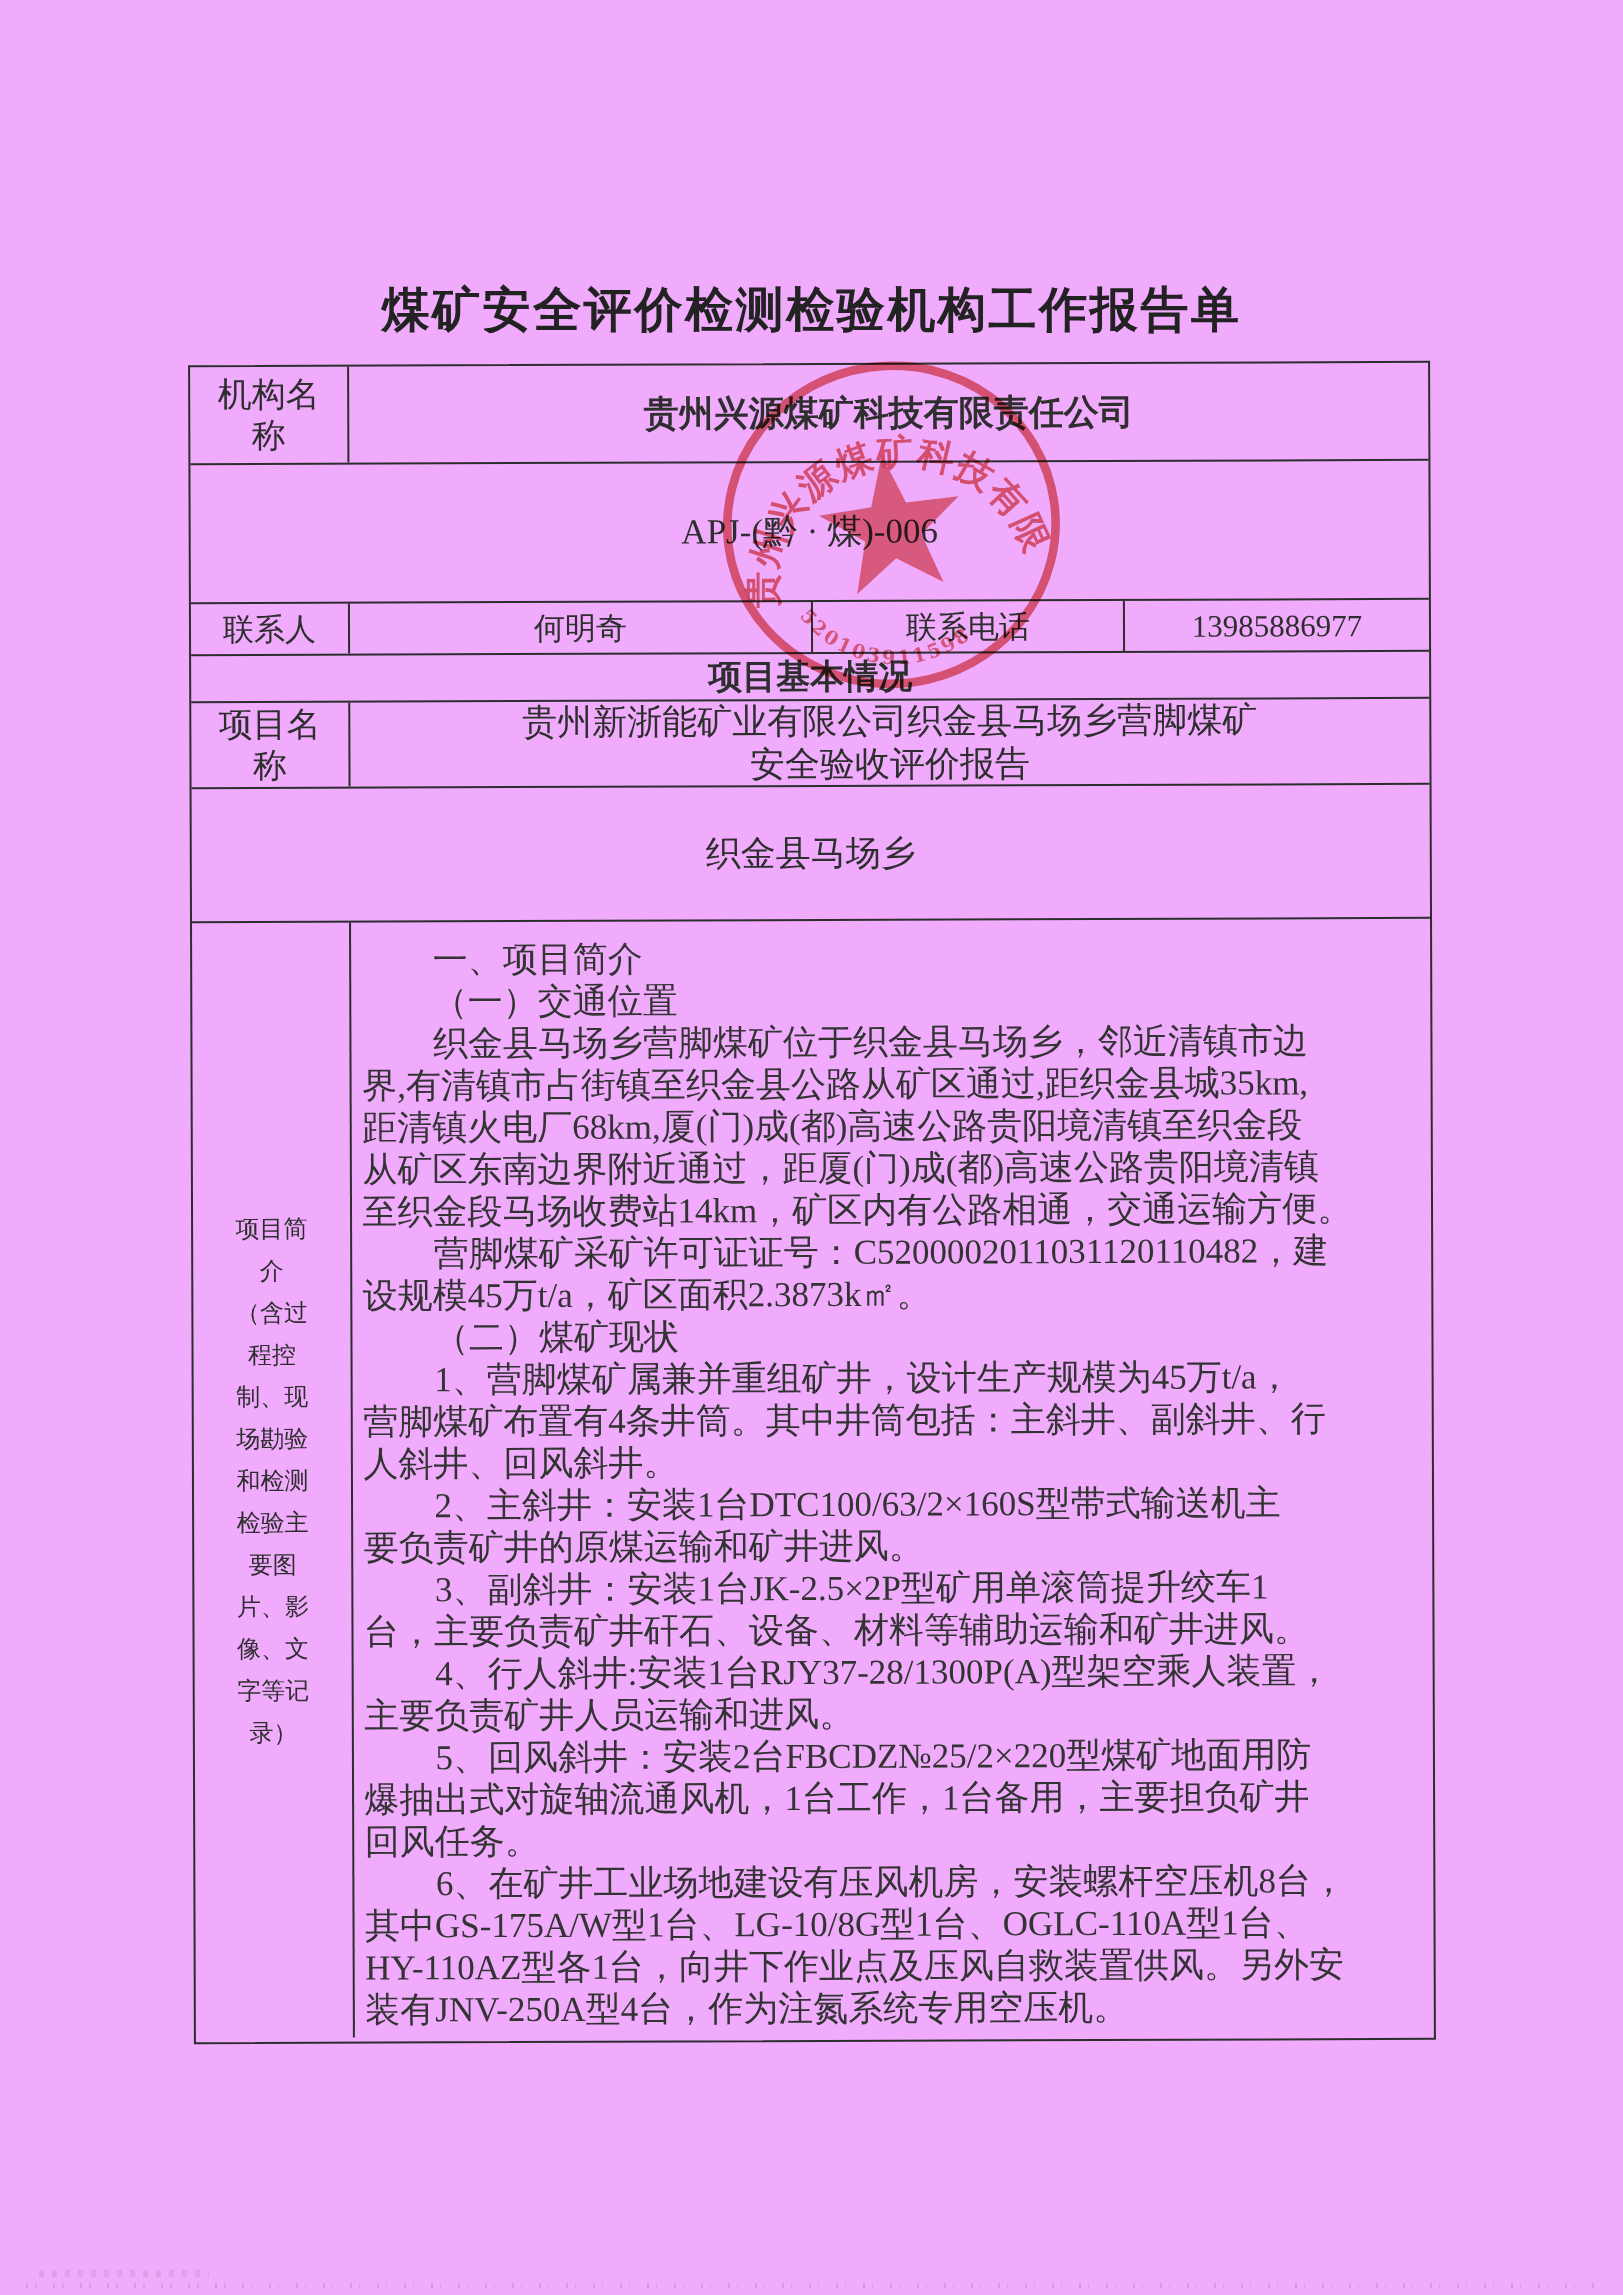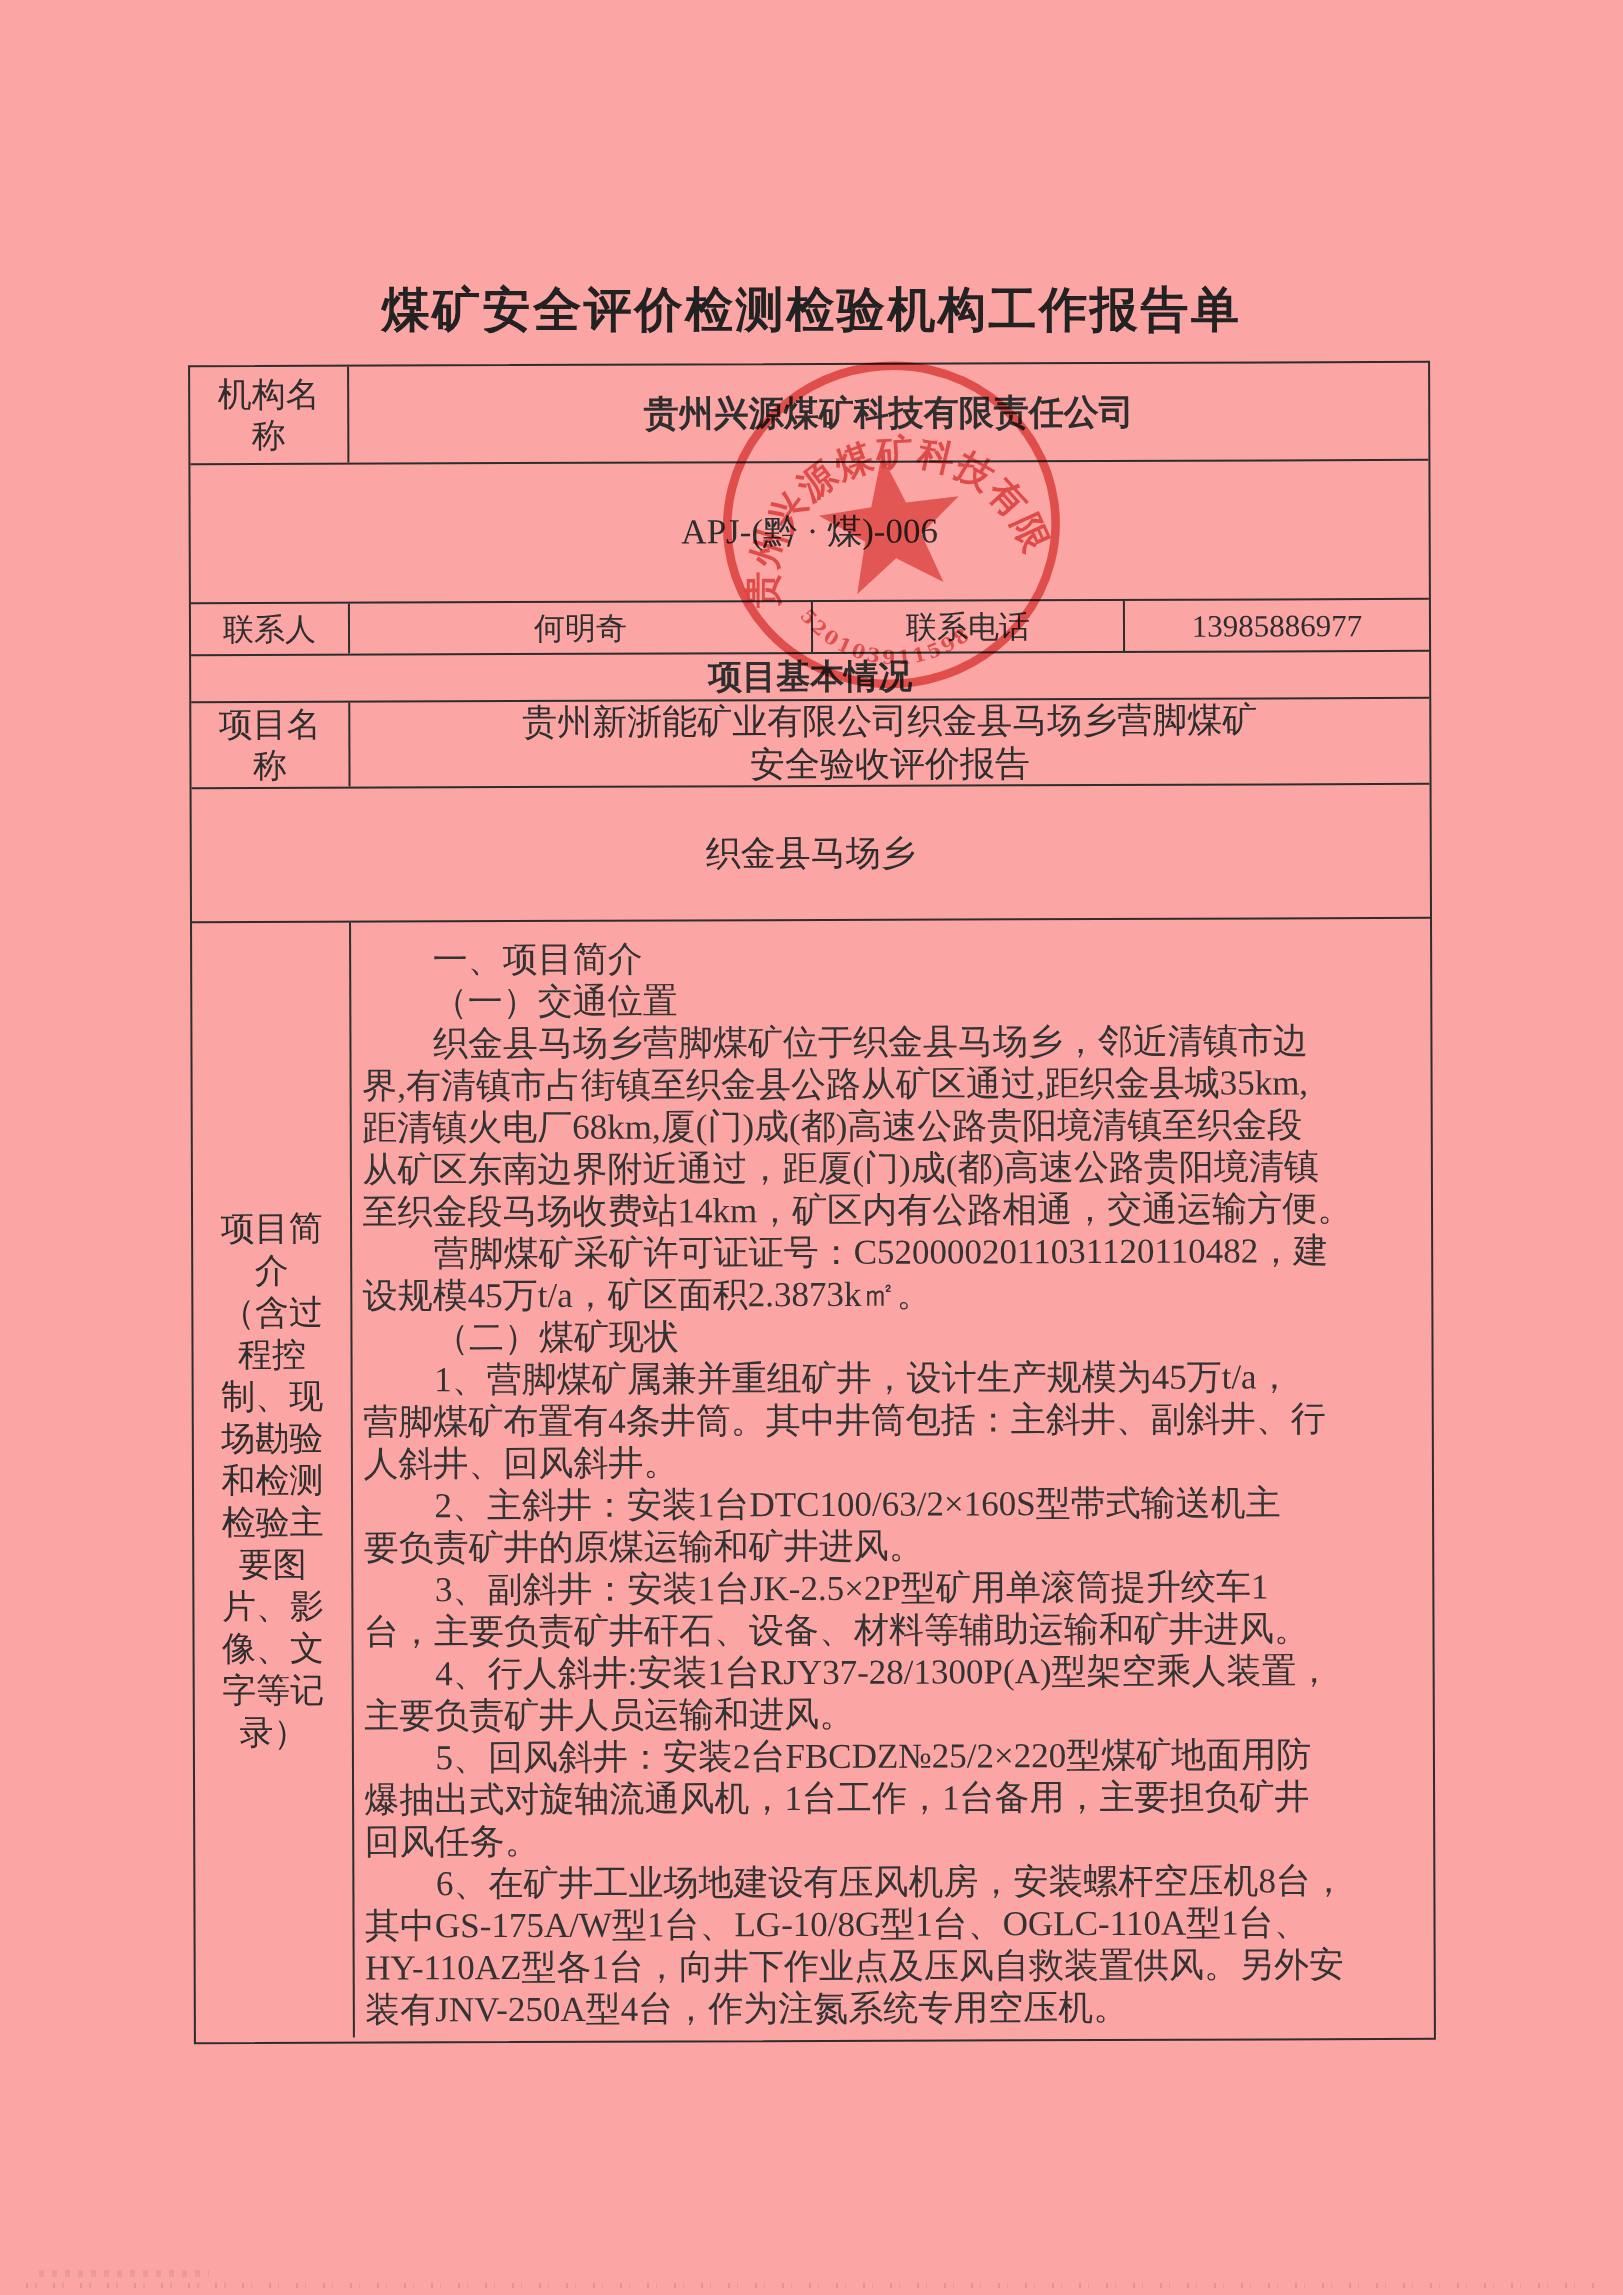--- a/index.html
+++ b/index.html
@@ -1,17 +1,17 @@
 <!DOCTYPE html>
 <html style="font-size:10.5px"><head>
 <meta charset="utf-8">
 <style>
   html,body{margin:0;padding:0;background:#e8e8e8;}
   .page{
-    position:relative;width:1623px;height:2295px;background:#fca5a5;
+    position:relative;width:1623px;height:2295px;background:#f0abfc;
     font-family:"Liberation Serif","DejaVu Serif",serif;color:#2e2e2e;overflow:hidden;
   }
   .title{
     position:absolute;left:0;top:278px;width:100%;text-align:center;
     font-size:48px;font-weight:bold;letter-spacing:2.6px;color:#222;
   }
   .doc-table{
     position:absolute;left:191px;top:363px;width:1242px;height:1679px;
     border:2.6px solid #2d2d2d;box-sizing:border-box;transform:rotate(-0.2deg);
     background:transparent;
@@ -24,21 +24,21 @@
     font-size:34px;line-height:41px;text-align:center;
   }
   .cell:last-child{border-right:none;}
   .w-label{width:159px;flex:none;}
   .grow{flex:1;}
   .bold{font-weight:bold;}
   .value-lg{font-size:35px;}
   .r3 .cell{font-size:31px;}
   .w-c2{width:463px;flex:none;}
   .w-c3{width:312px;flex:none;}
-  .brief-label .line{font-size:34px;line-height:42px;}
+  .brief-label .line{font-size:24px;line-height:42px;}
   .brief-content{
     align-items:stretch;justify-content:flex-start;
     padding:17px 6.5px 0 10.5px;text-align:left;
   }
   .brief-content .line{
     font-size:35px;line-height:42px;white-space:nowrap;
     font-family:"Liberation Serif","DejaVu Serif",serif;color:#333;
   }
   .brief-content .line.indent{padding-left:71px;}
   .name-lines .line{font-size:35px;line-height:43px;}

